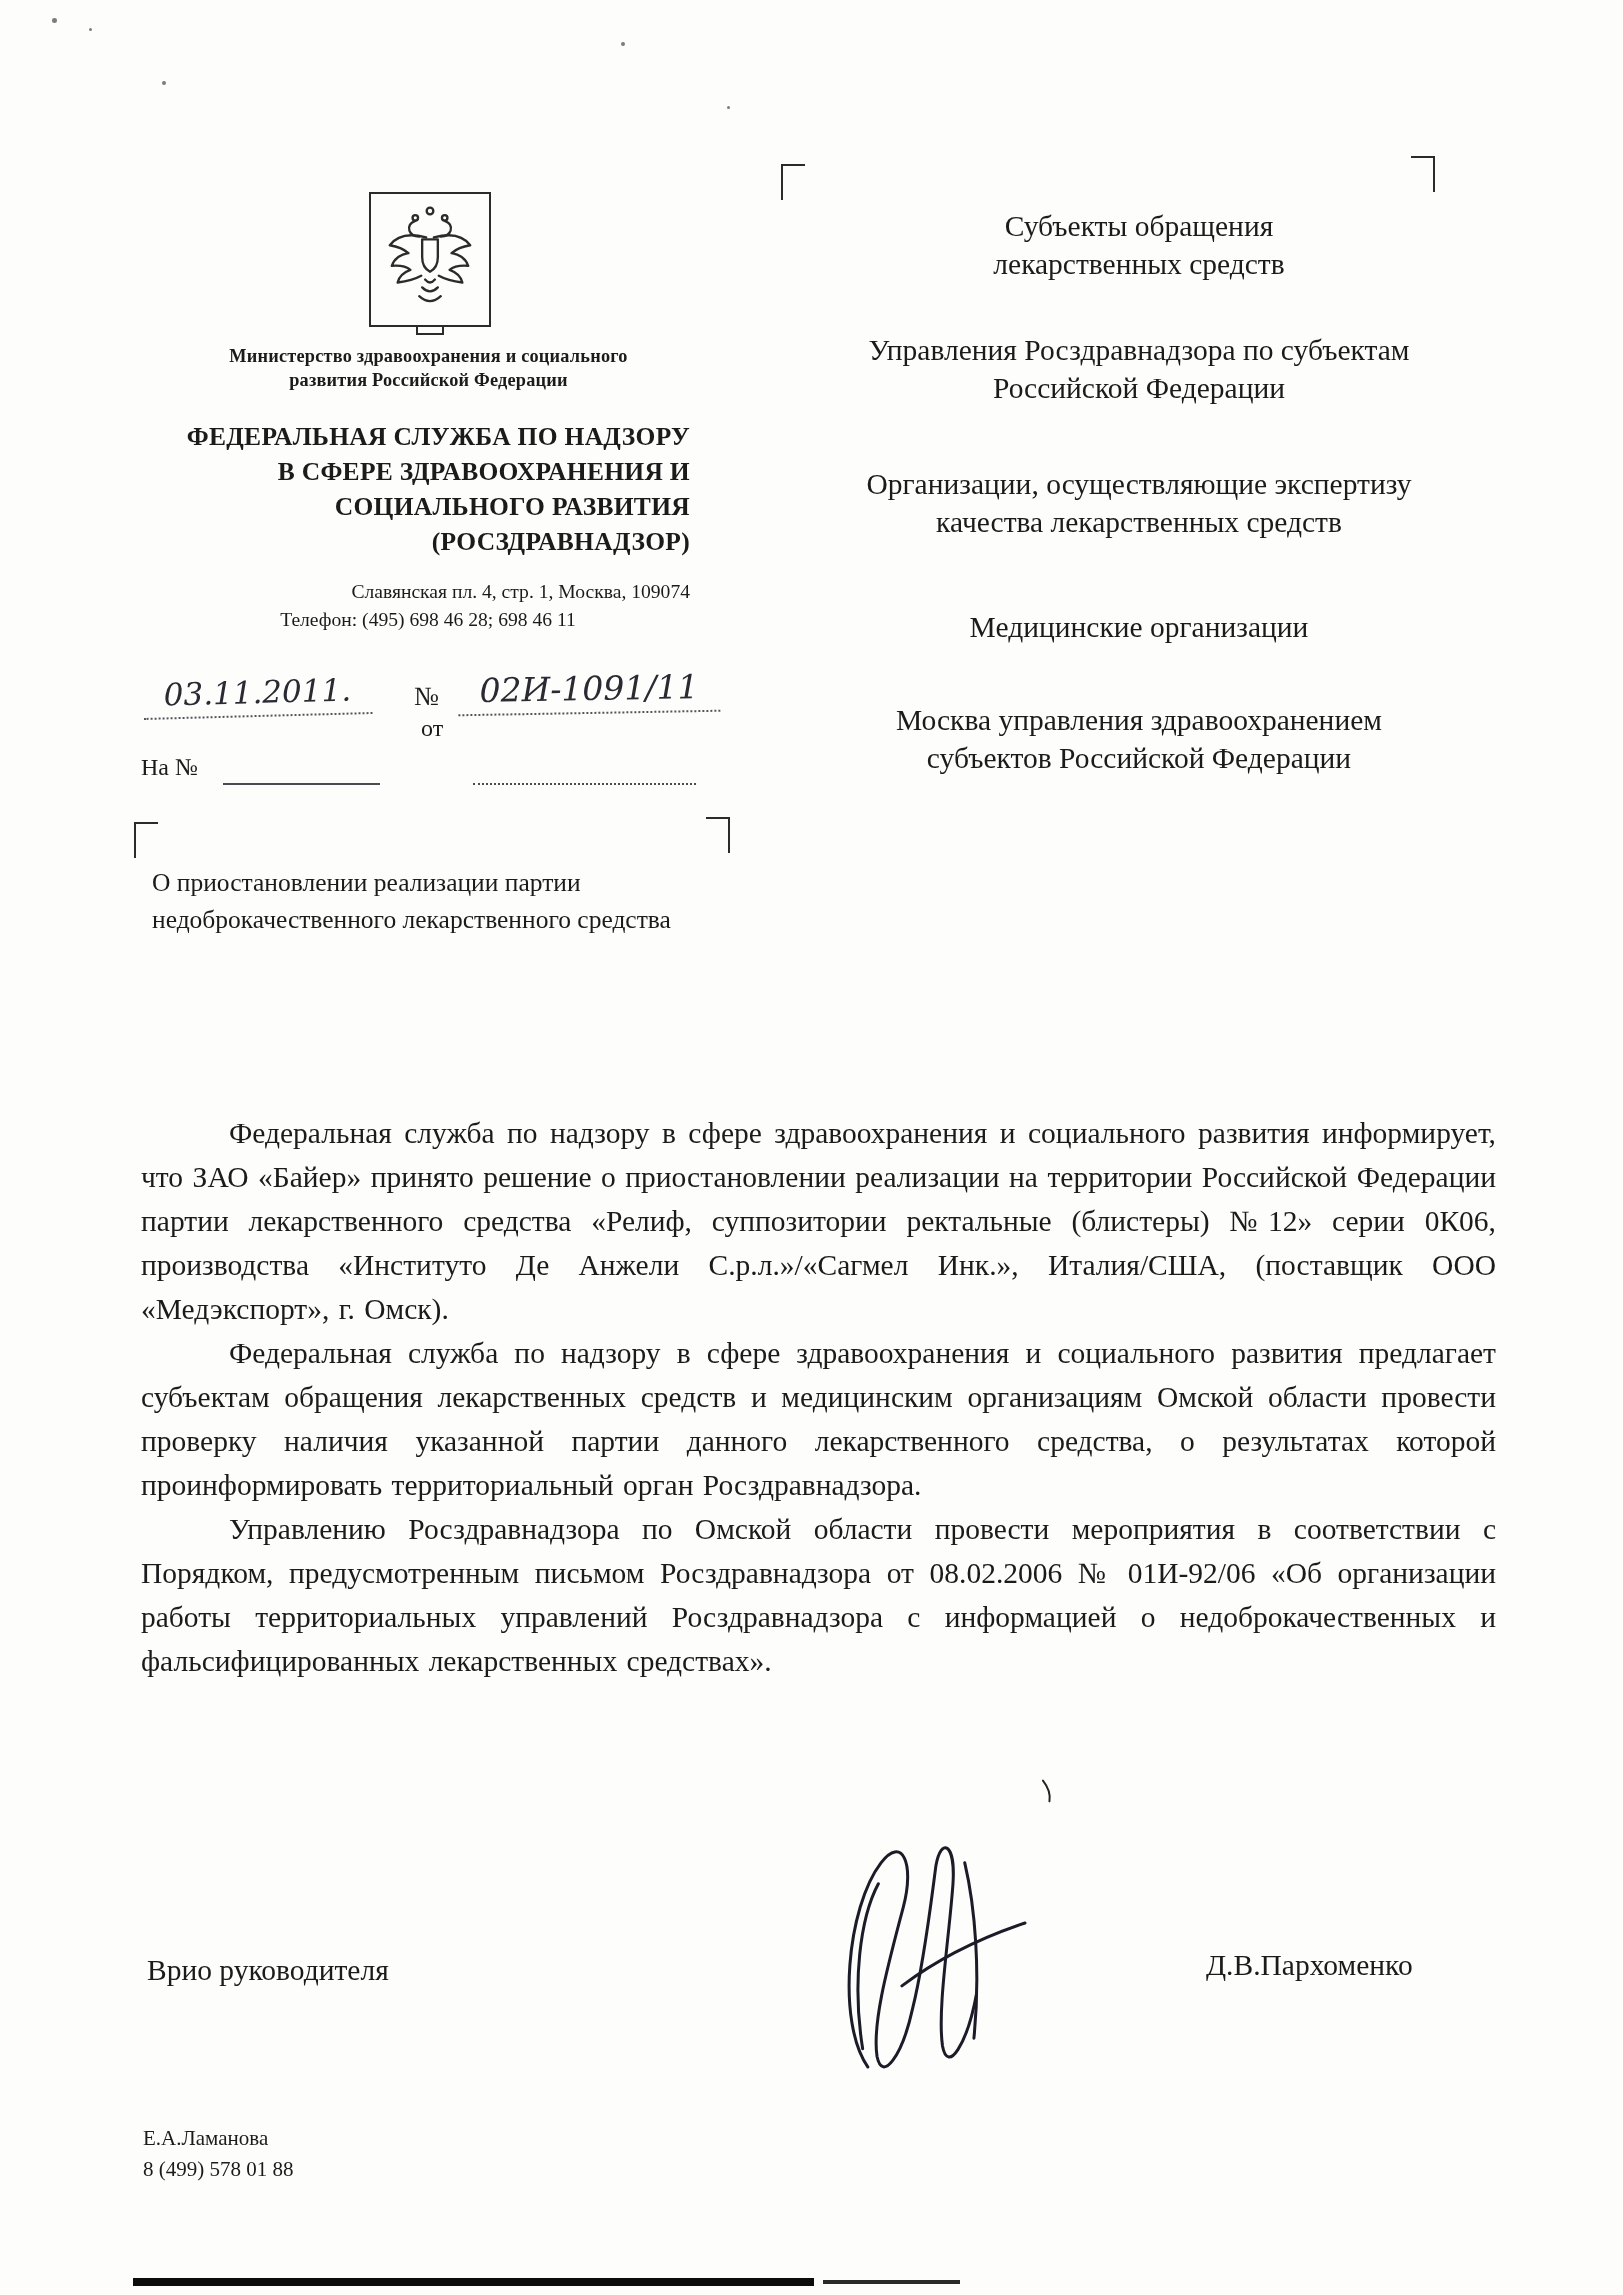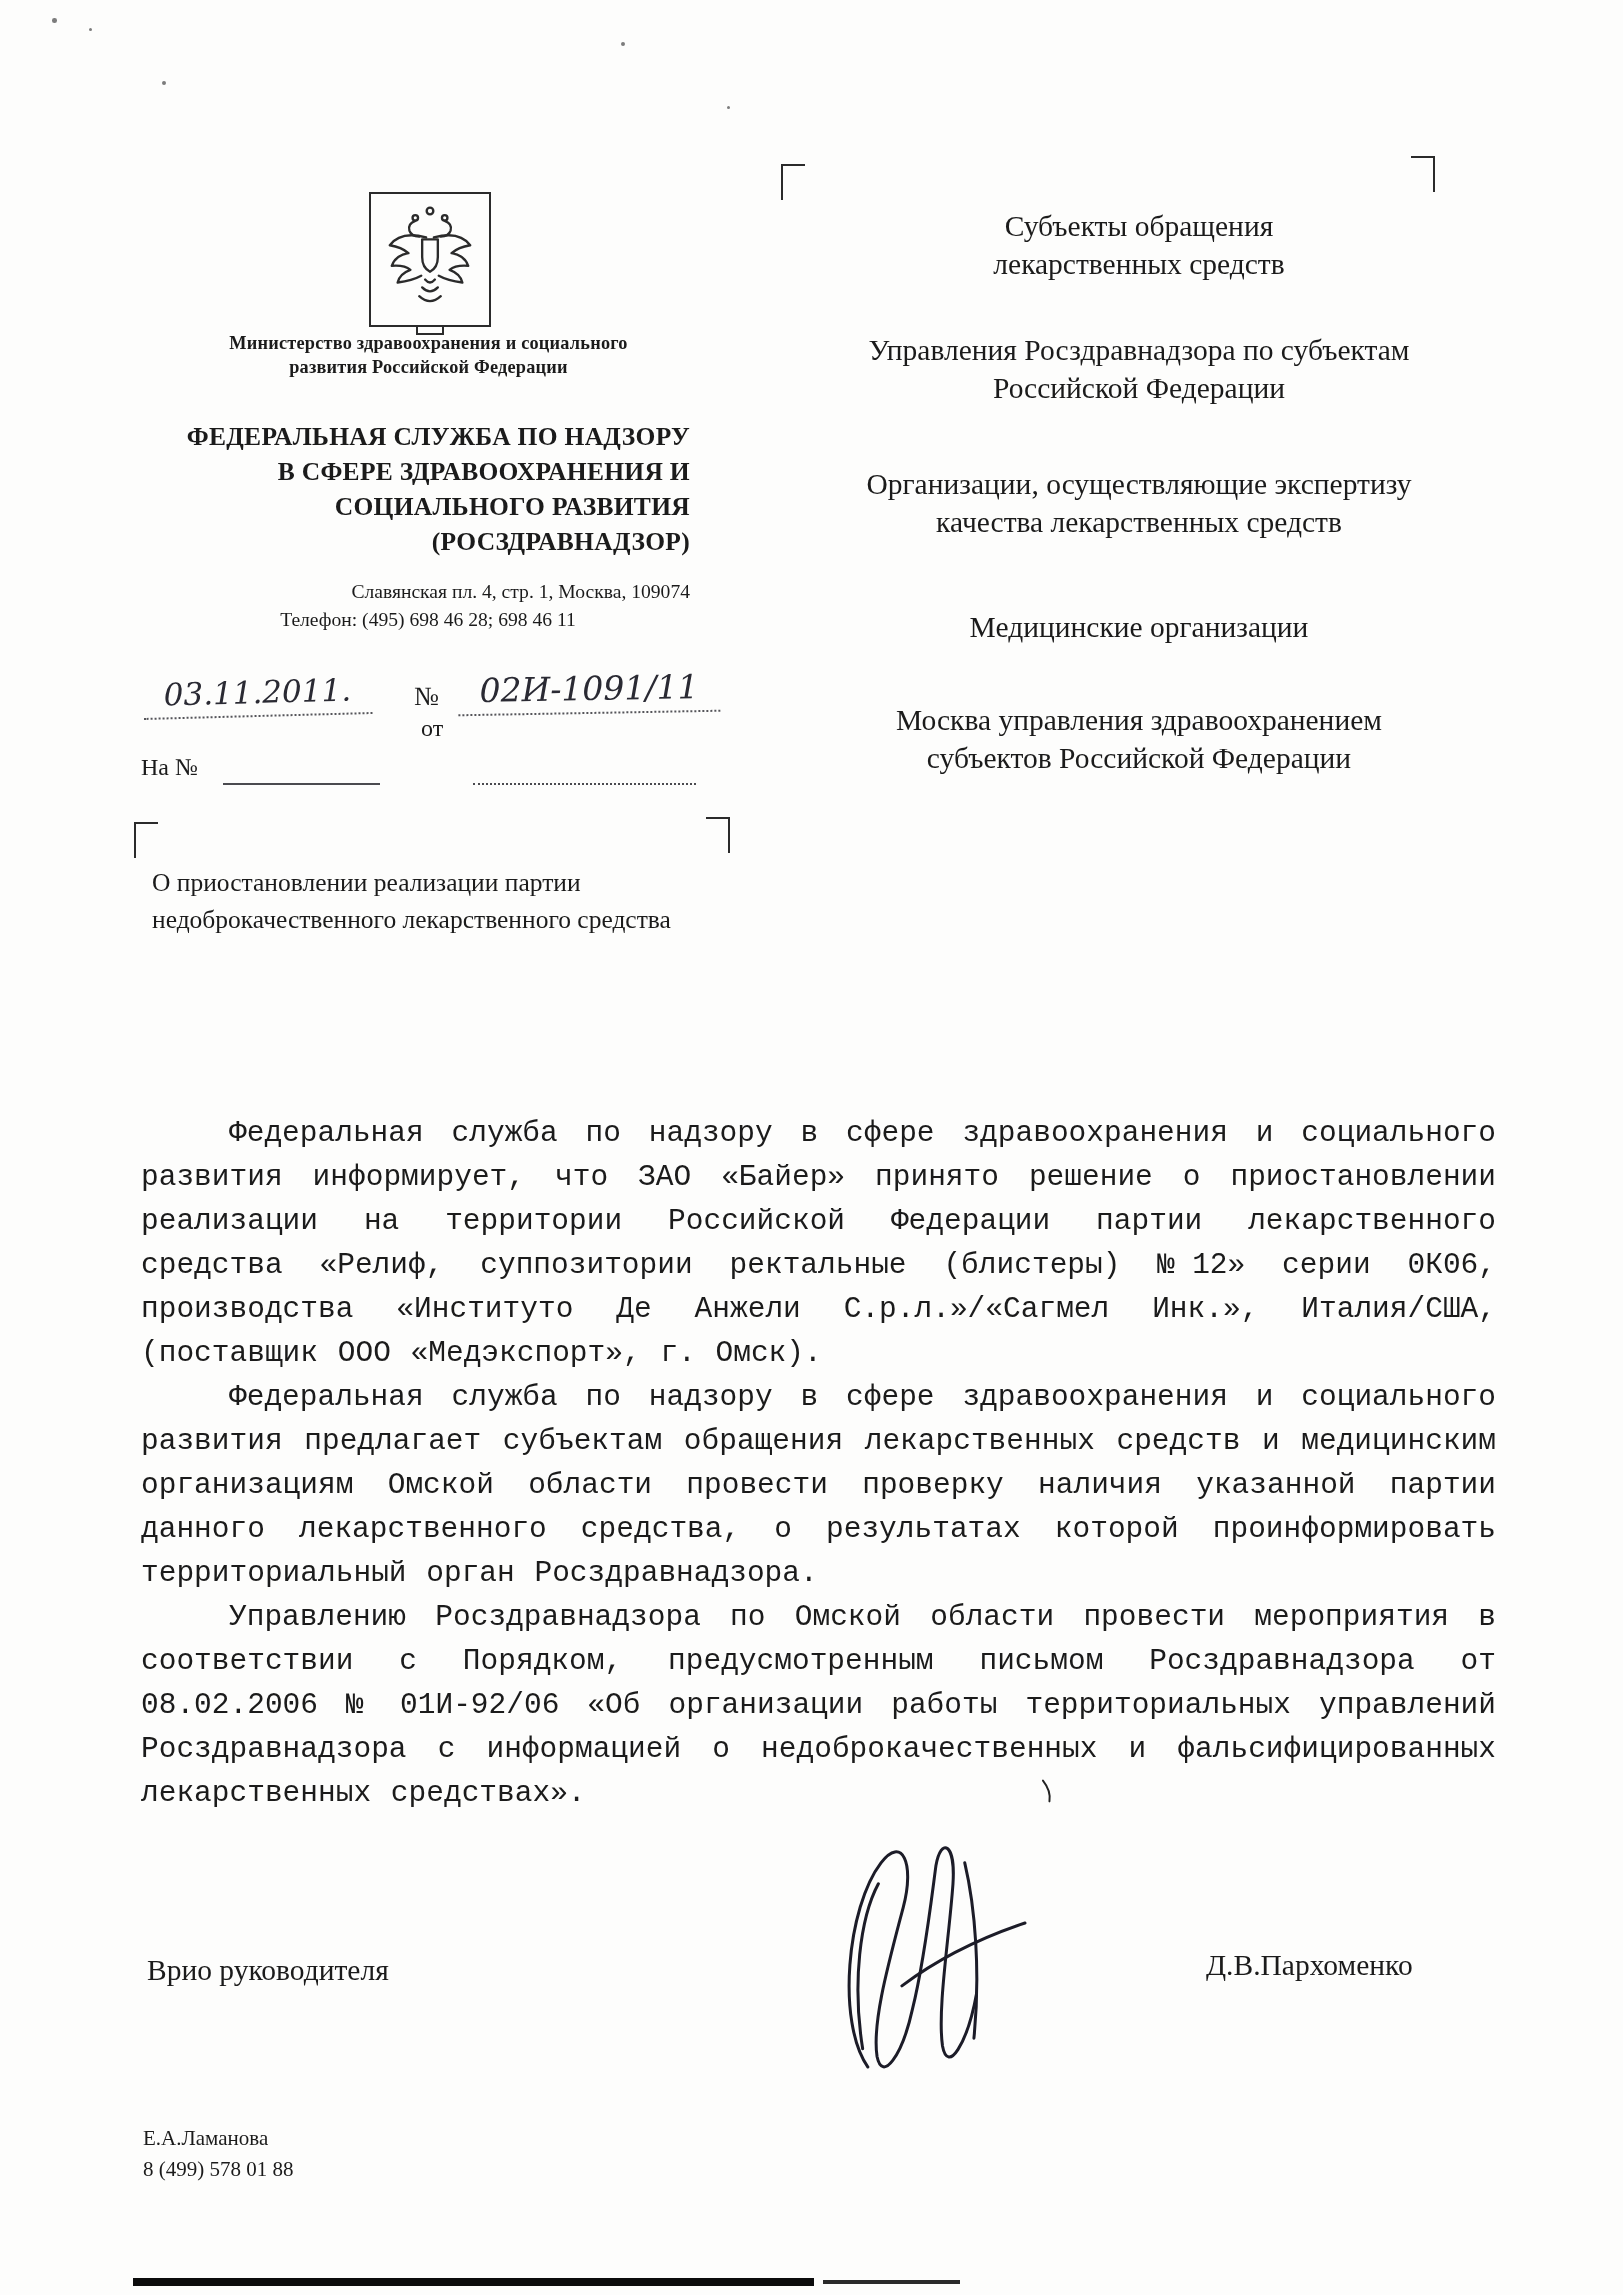--- a/index.html
+++ b/index.html
@@ -19,21 +19,21 @@
   .emblem-box{
     left:369px;top:192px;width:118px;height:131px;
     border:2.6px solid #2b2b2b;
     display:flex;align-items:center;justify-content:center;
   }
   .emblem-notch{
     left:416px;top:325px;width:23.6px;height:7.9px;
     border-left:2.6px solid #2b2b2b;border-right:2.6px solid #2b2b2b;border-bottom:2.6px solid #2b2b2b;
   }
   .ministry{
-    left:219px;top:332px;width:419px;
+    left:219px;top:345px;width:419px;
     font-size:18.3px;font-weight:bold;line-height:23.6px;text-align:center;
     letter-spacing:0.2px;
   }
   .service-name{
     left:166px;top:419px;width:524px;
     font-size:25.5px;font-weight:bold;line-height:35px;text-align:right;
     letter-spacing:0.3px;
   }
   .address-line{left:166px;top:581px;width:524px;font-size:19.6px;text-align:right;}
   .phone-line{left:166px;top:609px;width:524px;font-size:19.6px;text-align:center;}
@@ -81,21 +81,21 @@
   .recipient{margin:0 auto;}
   .r1{max-width:419px;margin-bottom:48px;}
   .r2{max-width:615px;margin-bottom:58px;}
   .r3{max-width:641px;margin-bottom:67px;}
   .r4{max-width:655px;margin-bottom:55px;}
   .r5{max-width:537px;}
 
   
   .body-text{
     left:141px;top:1111px;width:1355px;
-    font-size:29.5px;line-height:44px;text-align:justify;font-family:Liberation Mono, monospace;
+    font-size:29.5px;line-height:44px;text-align:justify;
   }
   .body-text p{margin:0;text-indent:88px;word-spacing:2px;}
 
   
   .position-title{left:147px;top:1954px;font-size:29.5px;}
   .signer-name{left:1206px;top:1949px;font-size:29.5px;}
   .signature-svg{left:826px;top:1826px;}
   .tick-mark{left:1039px;top:1778px;}
 
   

